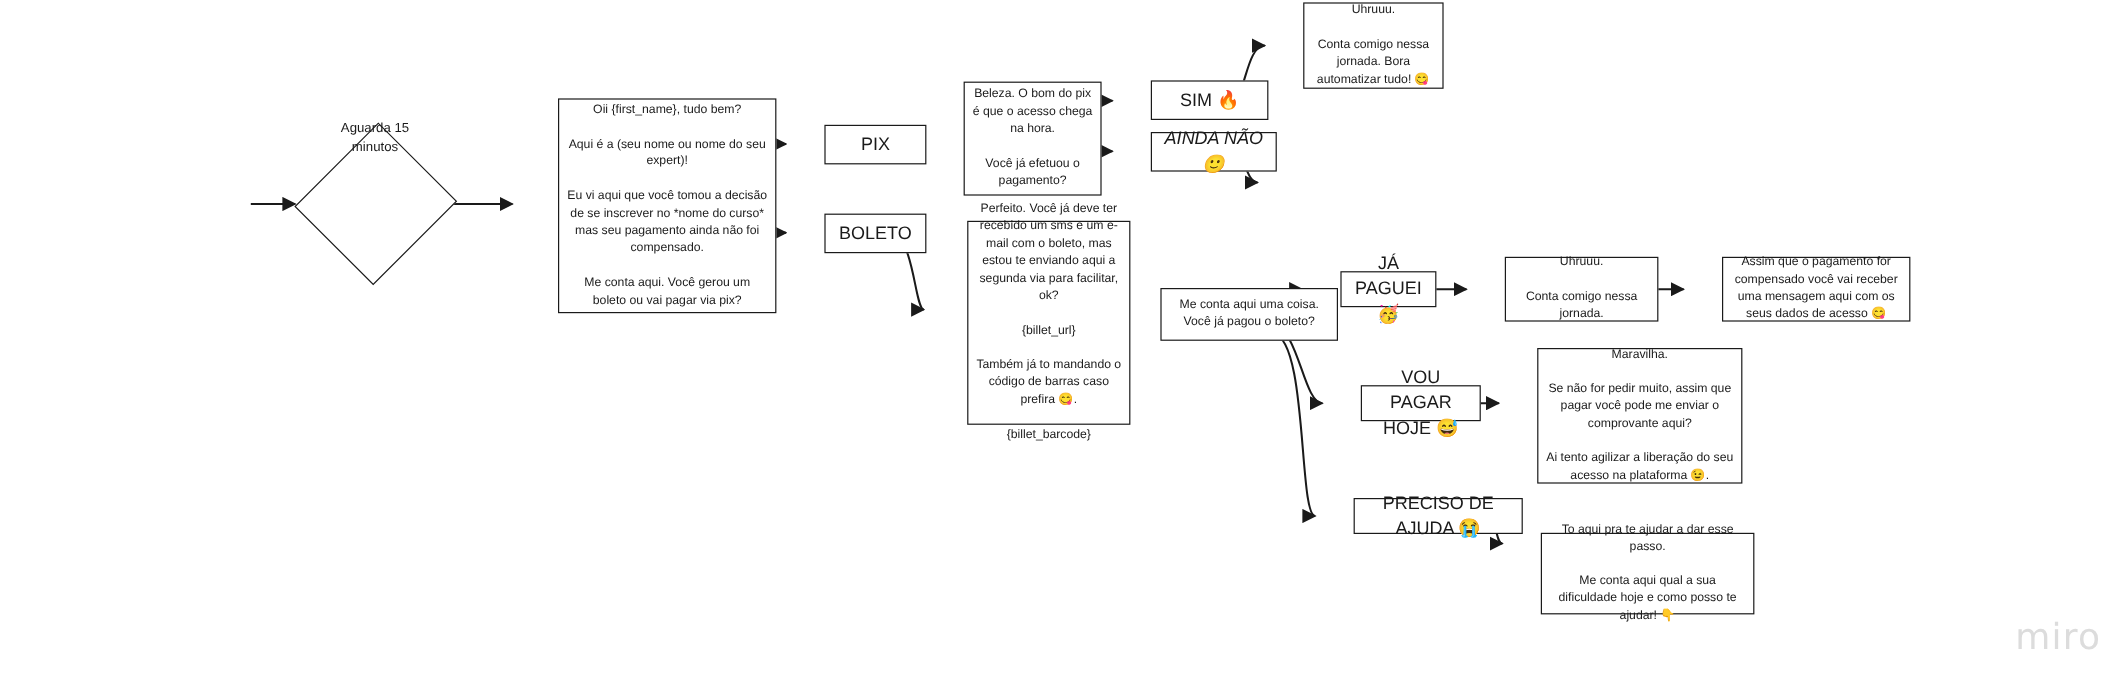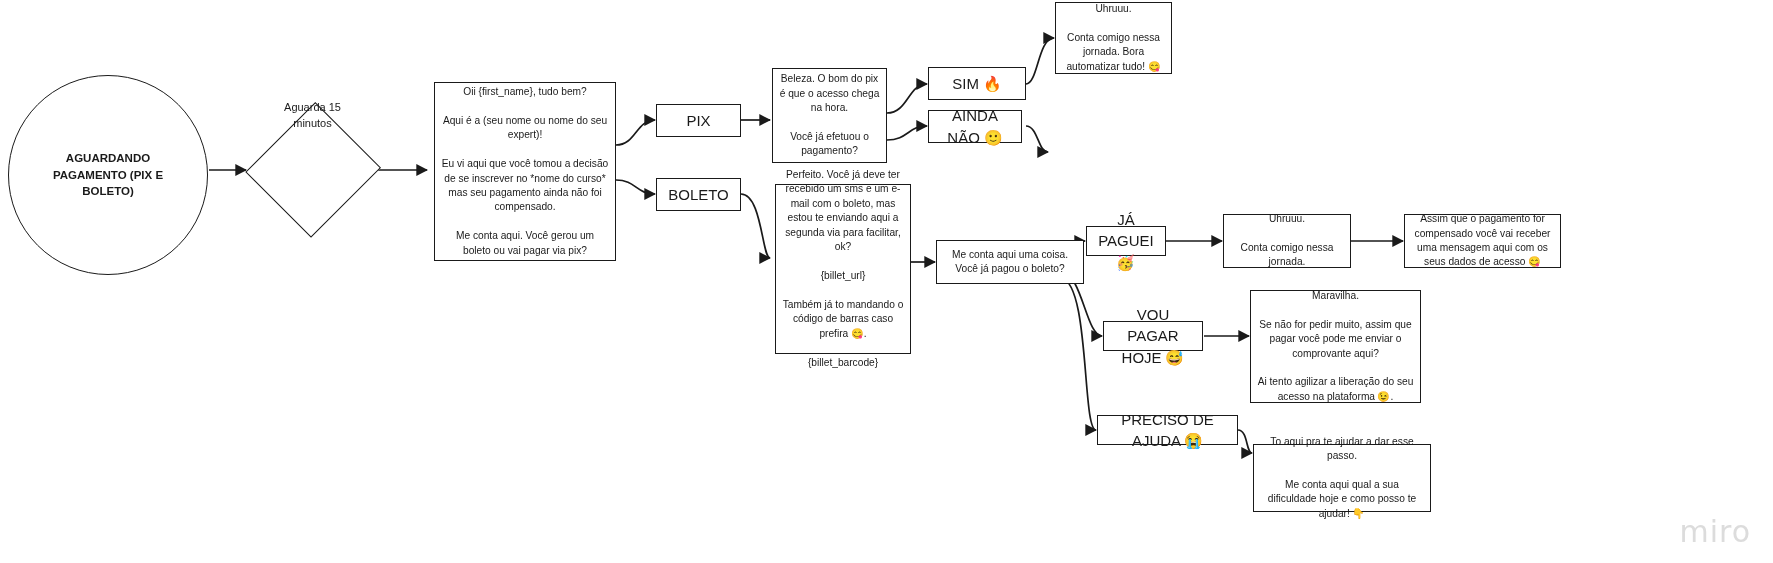--- a/index.html
+++ b/index.html
@@ -24,20 +24,21 @@
   .node {
     position: absolute;
     border: 1.6px solid #1a1a1a;
     background: #ffffff;
     display: flex;
     align-items: center;
     justify-content: center;
     text-align: center;
     color: #1a1a1a;
     line-height: 1.42;
+    margin-left: 31px;
   }
   .node .txt { width: 100%; padding: 0 6px; white-space: pre-line; }
 
   .circle {
     position: absolute;
     border: 1.8px solid #1a1a1a;
     border-radius: 50%;
     background: #fff;
     display: flex;
     align-items: center;
@@ -114,23 +115,20 @@
       <path d="M 1061 254 C 1078 254 1078 241 1085 241"></path>
       <path d="M 1061 272 C 1082 272 1086 336 1102 336"></path>
       <path d="M 1061 278 C 1090 282 1082 430 1096 430"></path>
       <path d="M 1166 241 L 1222 241"></path>
       <path d="M 1351 241 L 1403 241"></path>
       <path d="M 1204 336 L 1249 336"></path>
       <path d="M 1238 430 C 1248 430 1246 453 1252 453"></path>
     </g>
   </svg>
 
-  <div class="circle" style="left:8px; top:75px; width:200px; height:200px;">
-    <span class="txt">AGUARDANDO PAGAMENTO (PIX E BOLETO)</span>
-  </div>
 
   <div class="diamond-wrap" style="left:247px; top:100px; width:131px; height:140px;">
     <div class="diamond-shape"></div>
     <span class="txt">Aguarda 15
 minutos</span>
   </div>
 
   <div class="node msg" style="left:434px; top:82px; width:182px; height:179px;">
     <span class="txt">Oii {first_name}, tudo bem?
 
@@ -152,21 +150,21 @@
   <div class="node msg" style="left:772px; top:68px; width:115px; height:95px;">
     <span class="txt">Beleza. O bom do pix é que o acesso chega na hora.
 
 Você já efetuou o pagamento?</span>
   </div>
 
   <div class="node label" style="left:928px; top:67px; width:98px; height:33px;">
     <span class="txt">SIM 🔥</span>
   </div>
 
-  <div class="node label" style="left:928px; top:110px; width:94px; height:33px;">
+  <div class="node label" style="left:928px; top:110px; width:105px; height:33px;font-style:italic;">
     <span class="txt">AINDA NÃO 🙂</span>
   </div>
 
   <div class="node msg" style="left:1055px; top:2px; width:117px; height:72px;">
     <span class="txt">Uhruuu.
 
 Conta comigo nessa jornada. Bora automatizar tudo! 😋</span>
   </div>
 
 

